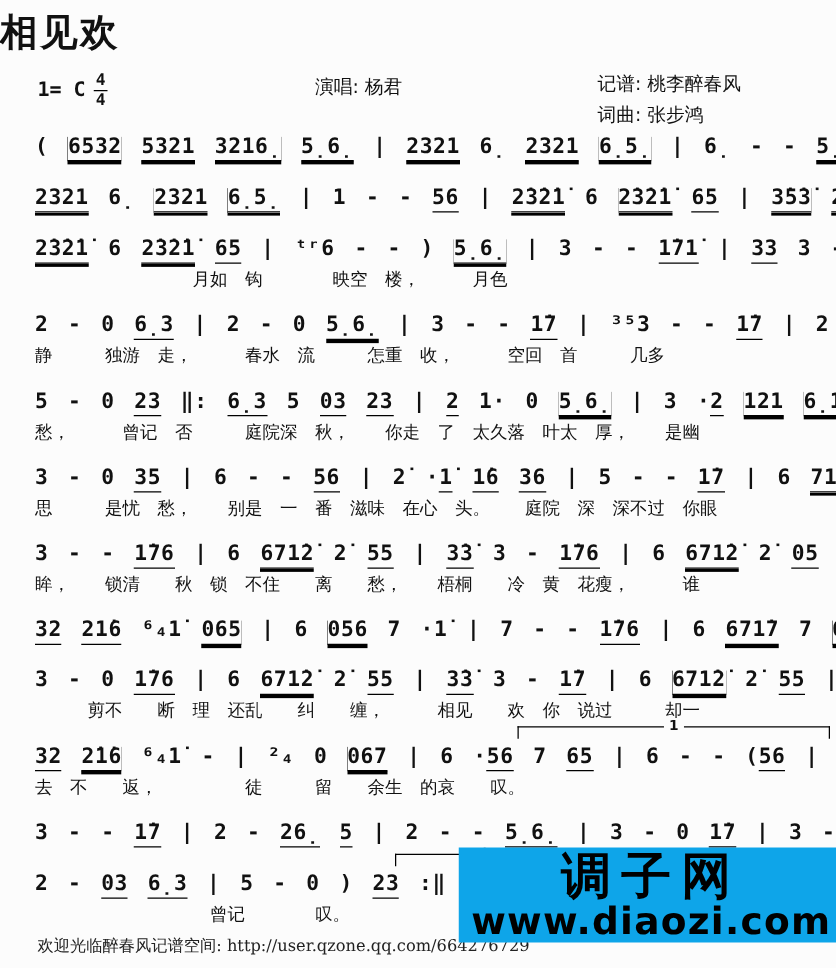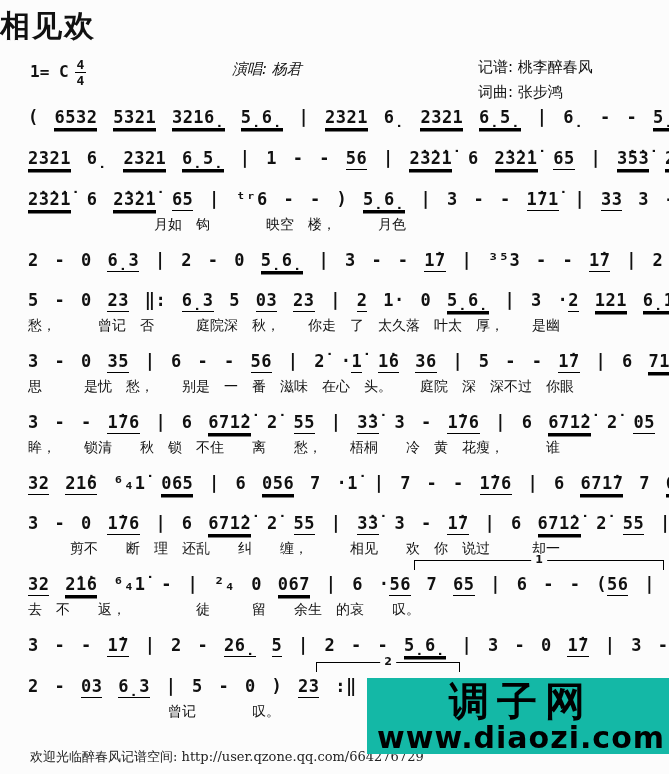--- a/index.html
+++ b/index.html
@@ -9,42 +9,42 @@
     font-family:"DejaVu Sans",sans-serif;
   }
   .page-title{
     position:absolute;top:6px;left:0;width:100%;
     font-size:30px;font-weight:bold;letter-spacing:2px;
   }
   .key-sig{position:absolute;left:30px;top:58px;font-family:"DejaVu Sans Mono",monospace;font-weight:bold;font-size:16px;}
   .ts{display:inline-block;vertical-align:middle;text-align:center;line-height:1;font-size:13px;margin-left:6px;}
   .ts .top{display:block;border-bottom:1.5px solid #000;padding:0 2px 1px;}
   .ts .bot{display:block;padding-top:1px;}
-  .credit-singer{position:absolute;left:232px;top:60px;font-size:15px;font-style:italic;}
+  .credit-singer{position:absolute;left:252px;top:60px;font-size:15px;}
   .credit-right{position:absolute;left:478px;top:55px;font-size:15px;line-height:25px;}
   .score{position:absolute;left:28px;top:103px;width:636px;}
   .line{position:relative;margin-bottom:12px;}
   .notes{
     font-family:"DejaVu Sans Mono",monospace;font-weight:bold;
     font-size:17px;line-height:28px;white-space:nowrap;
     letter-spacing:0.5px;word-spacing:5px;
   }
   .notes .u1{border-bottom:1.5px solid #000;padding-bottom:1px;text-align:center;}
   .notes .u2{border-bottom:1px solid #000;box-shadow:0 2.5px 0 #000;padding-bottom:1px;margin-top:24px;}
   .lyrics{font-size:14px;line-height:19px;height:19px;margin-top:2px;white-space:nowrap;}
   .line.no-lyrics{margin-bottom:13px;}
   .volta{position:absolute;top:-10px;height:9px;border:1px solid #000;border-bottom:none;}
   .volta-1{right:0;width:248px;}
   .volta-2{left:288px;width:142px;}
   .volta-label{
     position:absolute;left:50%;top:-7px;transform:translateX(-50%);
     background:#fcfcfc;padding:0 4px;font-size:11px;font-weight:bold;line-height:12px;
   }
   .watermark{
-    position:absolute;right:0;bottom:20px;background:#14b8a6;
+    position:absolute;right:0;bottom:20px;background:#0ea5e9;
     padding:2px 4px 0 10px;text-align:center;z-index:5;
   }
   .wm-name{font-size:40px;font-weight:bold;letter-spacing:8px;line-height:42px;color:#000;}
   .wm-url{font-size:30px;font-weight:bold;line-height:32px;color:#000;letter-spacing:1px;}
   .footer-note{
     position:absolute;left:30px;bottom:8px;z-index:1;
     font-family:"DejaVu Serif",serif;font-size:13px;color:#222;white-space:nowrap;
   }
 </style>
 </head>
@@ -69,20 +69,21 @@
     </div>
     <div class="line no-lyrics">
       <div class="notes"><span class="u2">2321</span> 6̣ <span class="u2">2321</span> <span class="u2">6̣5̣</span> | 1 - - <span class="u1">56</span> | <span class="u2">2̇3̇2̇1̇</span> 6 <span class="u2">2̇3̇2̇1̇</span> <span class="u1">65</span> | <span class="u2">3̇5̇3̇</span> <span class="u2">2̇3̇2̇</span> 1̇  |</div>
     </div>
     <div class="line">
       <div class="notes"><span class="u2">2̇3̇2̇1̇</span> 6 <span class="u2">2̇3̇2̇1̇</span> <span class="u1">65</span> | ᵗʳ6 - - ) <span class="u2">5̣6̣</span> | 3 - - <span class="u1">1̇71̇</span> | <span class="u1">33</span> 3 -  |</div>
       <div class="lyrics">　　　　　　　　　月如　钩　　　　映空　楼，　　　月色</div>
     </div>
     <div class="line">
       <div class="notes">2 - 0 <span class="u1">6̣3</span> | 2 - 0 <span class="u2">5̣6̣</span> | 3 - - <span class="u1">1̇7</span> | ³⁵3 - - <span class="u1">1̇7</span> | 2 -   |</div>
+      <div class="lyrics">静　　　独游　走，　　　春水　流　　　怎重　收，　　　空回　首　　　几多</div>
     </div>
     <div class="line">
       <div class="notes">5 - 0 <span class="u1">23</span> ‖: <span class="u1">6̣3</span> 5 <span class="u1">03</span> <span class="u1">23</span> | <span class="u1">2</span> 1· 0 <span class="u2">5̣6̣</span> | 3 ·<span class="u1">2</span> <span class="u2">121</span> <span class="u2">6̣1</span> | 2 - 0  |</div>
       <div class="lyrics">愁，　　　曾记　否　　　庭院深　秋，　　你走　了　太久落　叶太　厚，　　是幽</div>
     </div>
     <div class="line">
       <div class="notes">3 - 0 <span class="u1">35</span> | 6 - - <span class="u1">56</span> | 2̇ ·<span class="u1">1̇</span> <span class="u1">1̇6</span> <span class="u1">36</span> | 5 - - <span class="u1">1̇7</span> | 6 <span class="u2">71̇7</span> 7  |</div>
       <div class="lyrics">思　　　是忧　愁，　　别是　一　番　滋味　在心　头。　　庭院　深　深不过　你眼</div>
     </div>
     <div class="line">

